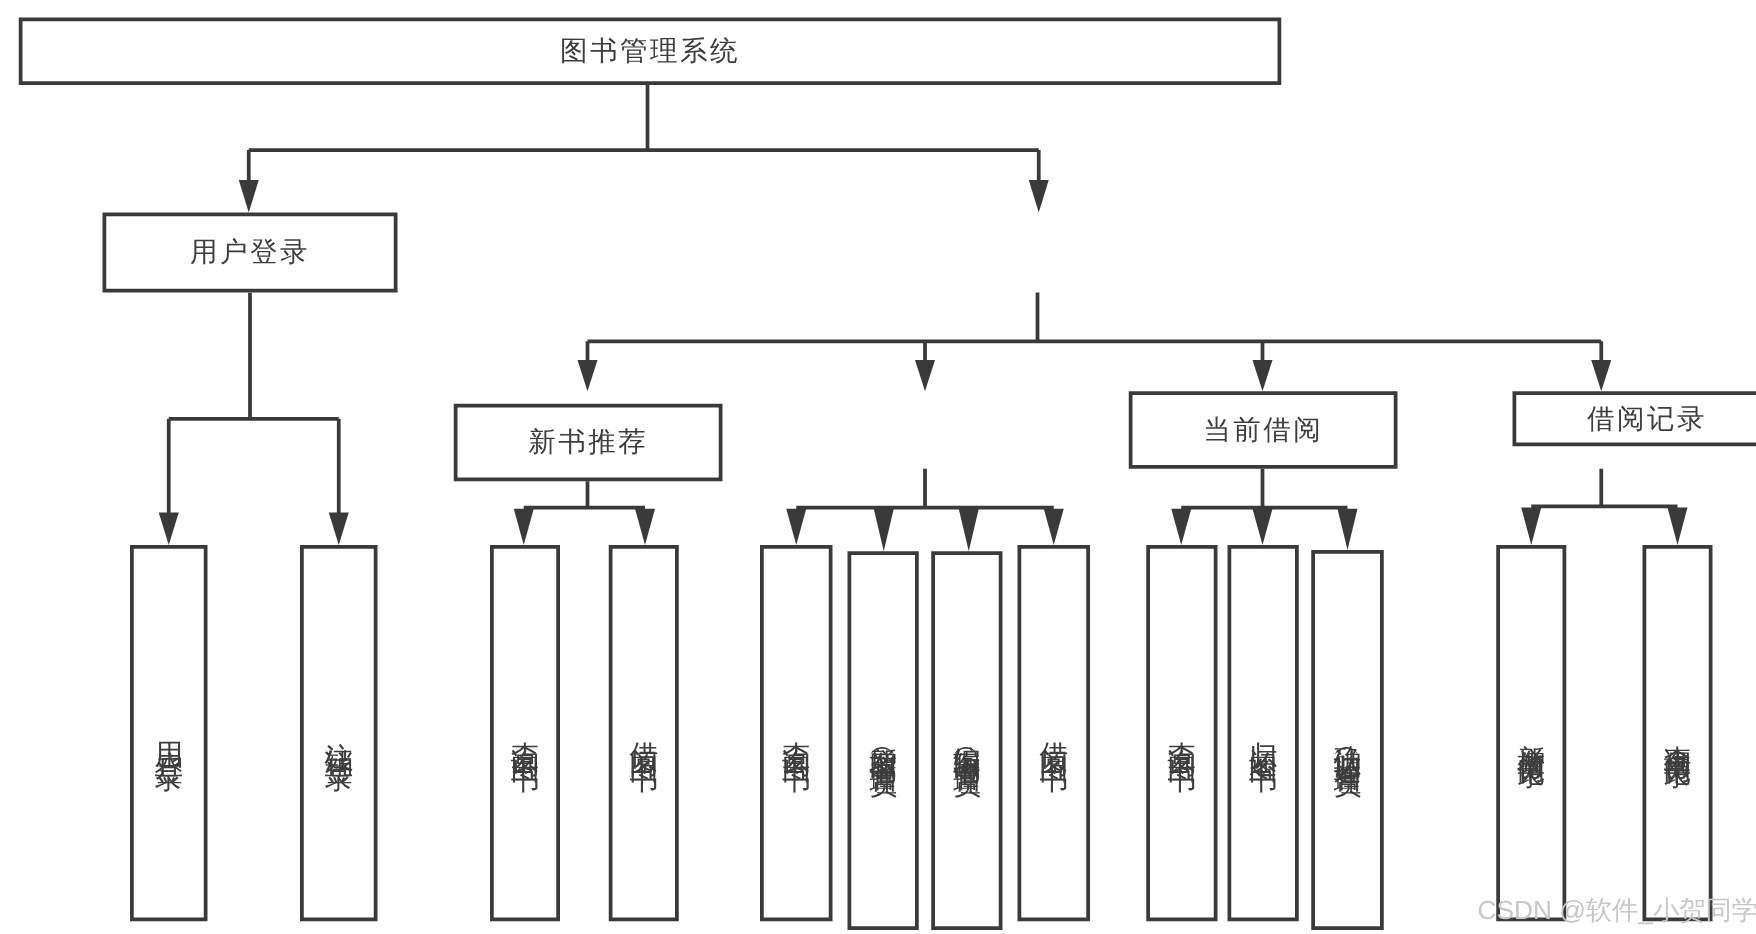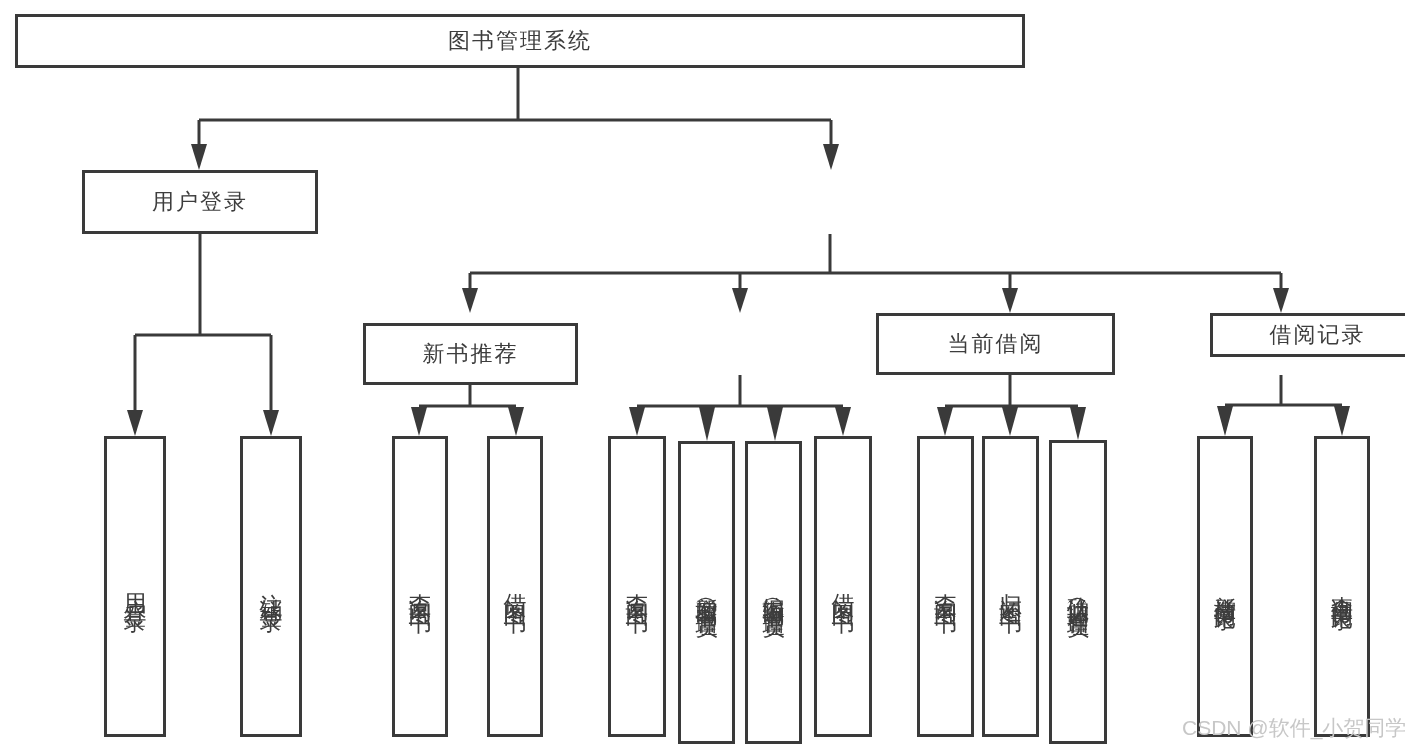--- a/index.html
+++ b/index.html
@@ -132,21 +132,21 @@
     <span class="hlabel">图书管理系统</span>
   </div>
 
   <div class="node" style="left:82px; top:170px; width:236px; height:64px;">
     <span class="hlabel">用户登录</span>
   </div>
 
   <div class="node" style="left:363px; top:313px; width:215px; height:62px;margin-top:10px;">
     <span class="hlabel">新书推荐</span>
   </div>
-  <div class="node" style="left:876px; top:313px; width:239px; height:62px;">
+  <div class="node" style="left:903px; top:313px; width:215px; height:62px;">
     <span class="hlabel">当前借阅</span>
   </div>
   <div class="node" style="left:1210px; top:313px; width:215px; height:44px;">
     <span class="hlabel">借阅记录</span>
   </div>
 
   <div class="node" style="left:104px; top:436px; width:62px; height:301px;">
     <span class="vlabel">用户登录</span>
   </div>
   <div class="node" style="left:240px; top:436px; width:62px; height:301px;">

